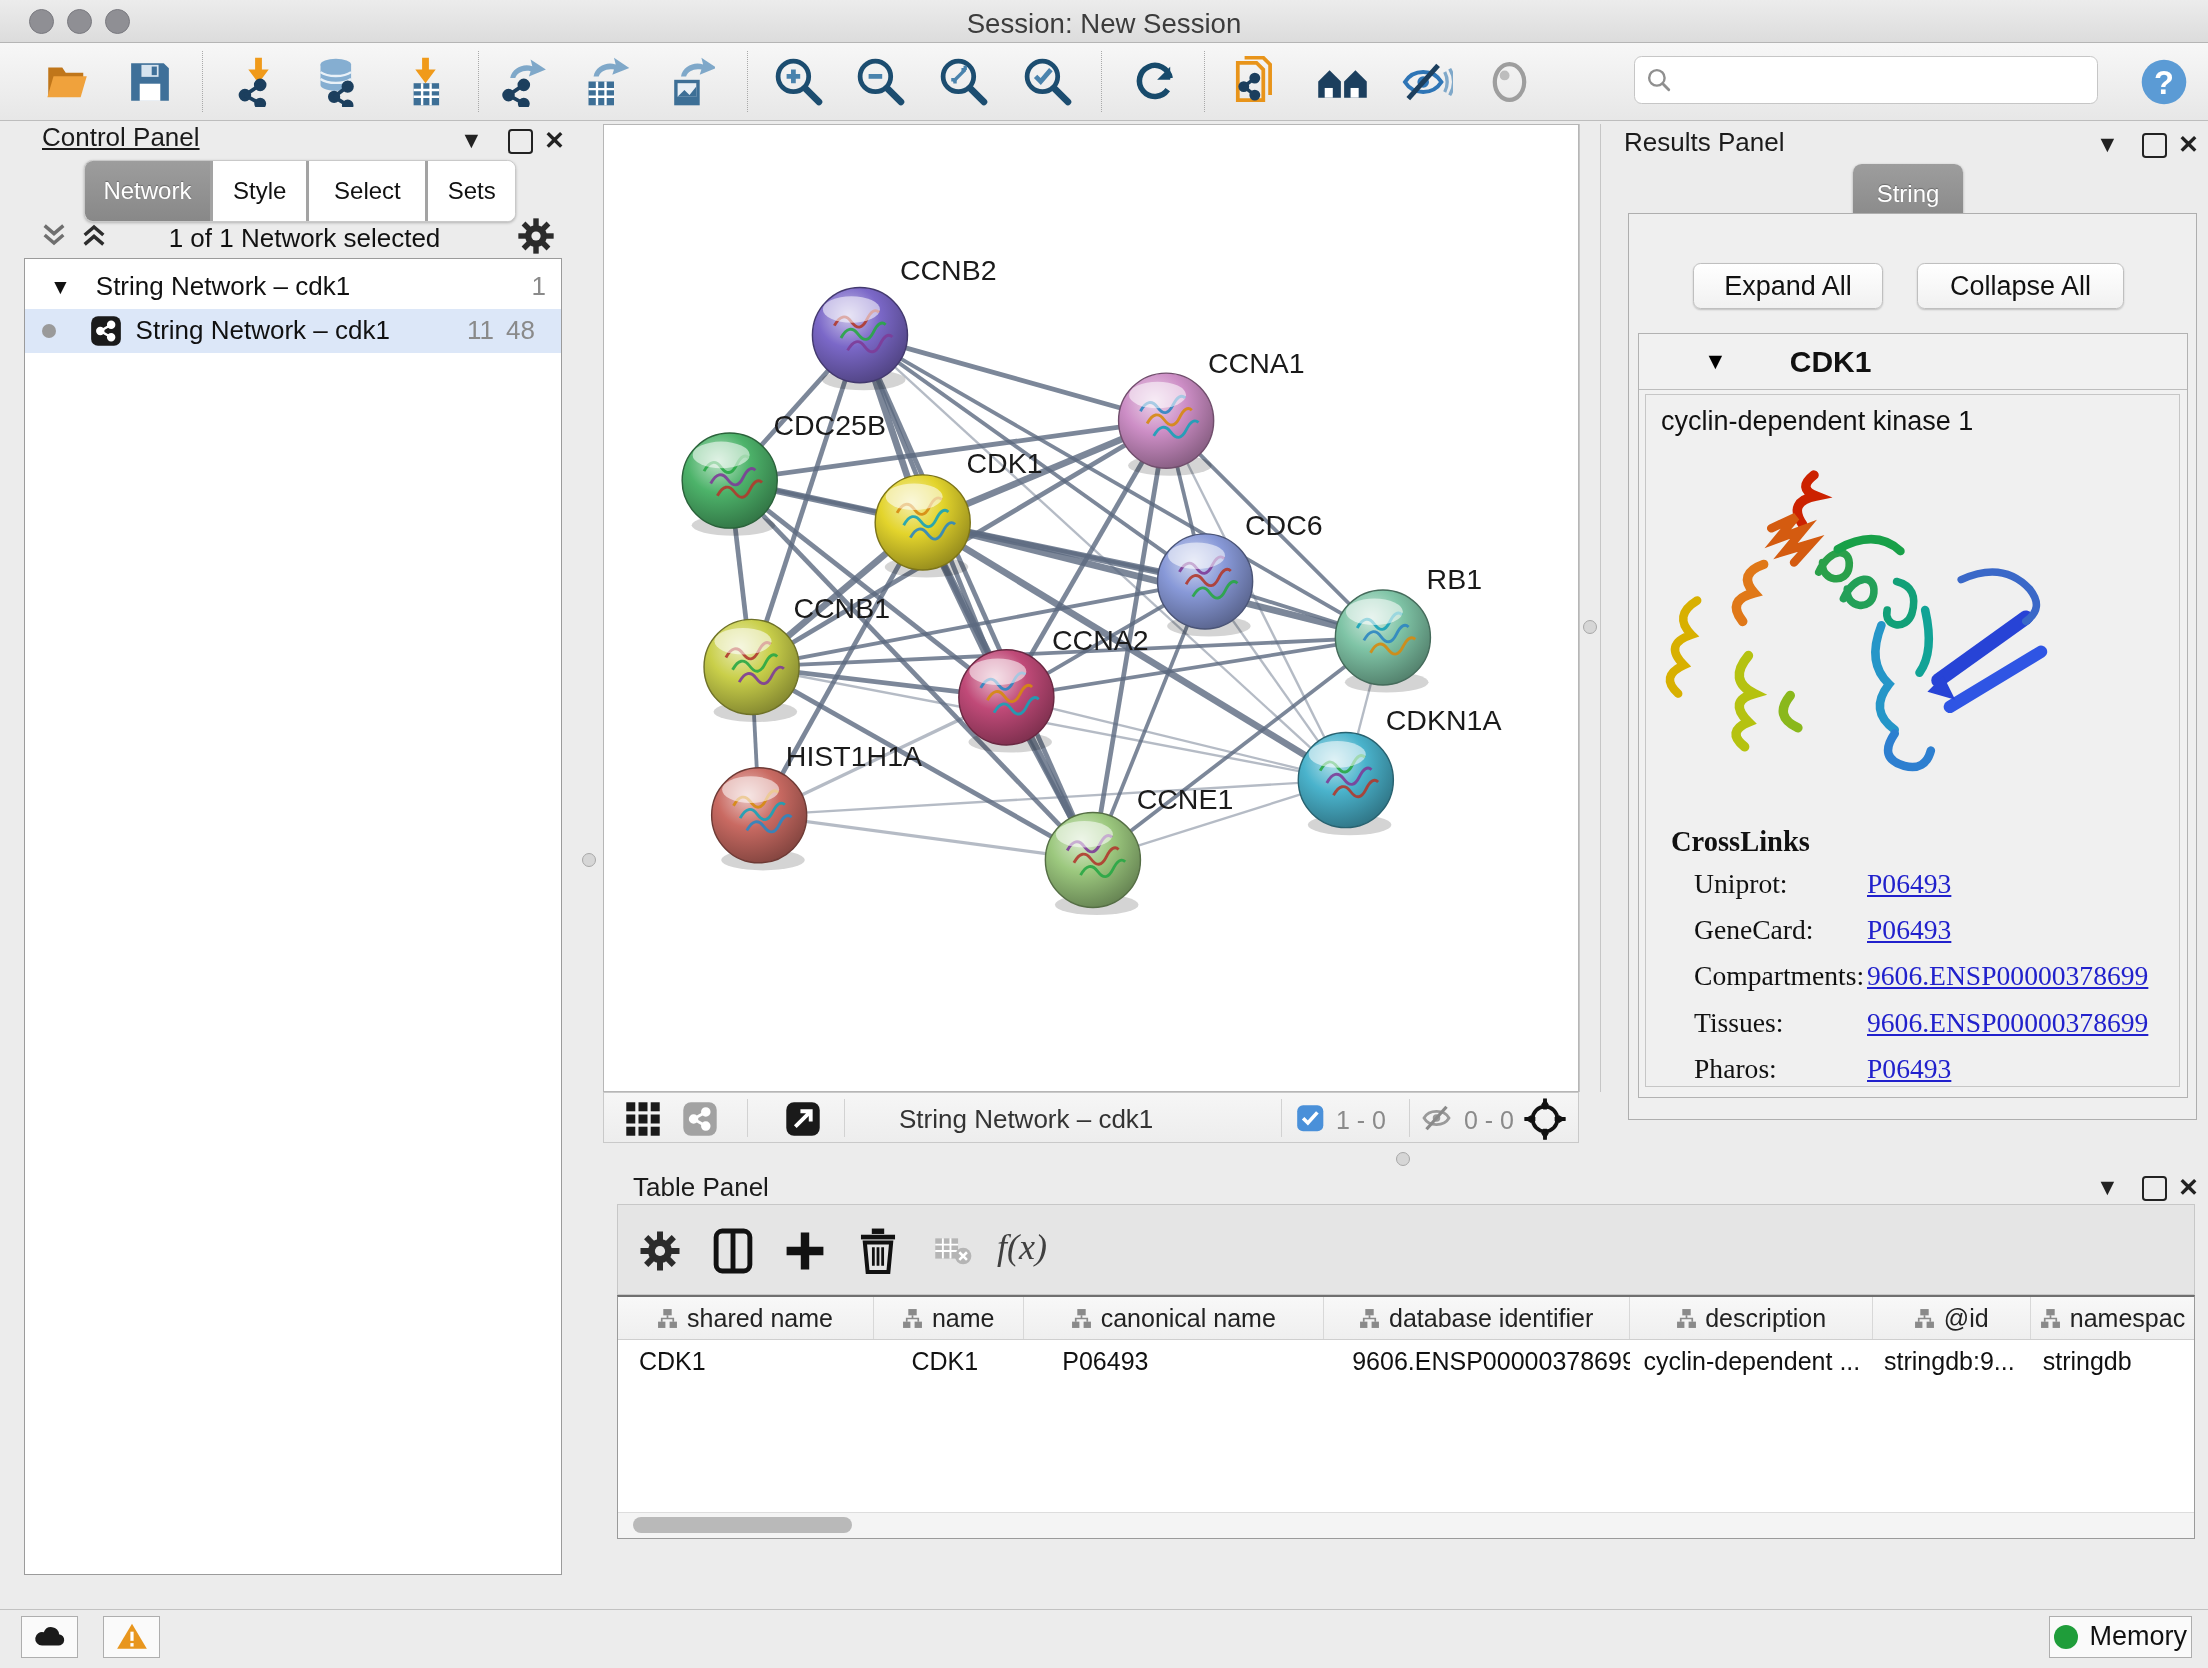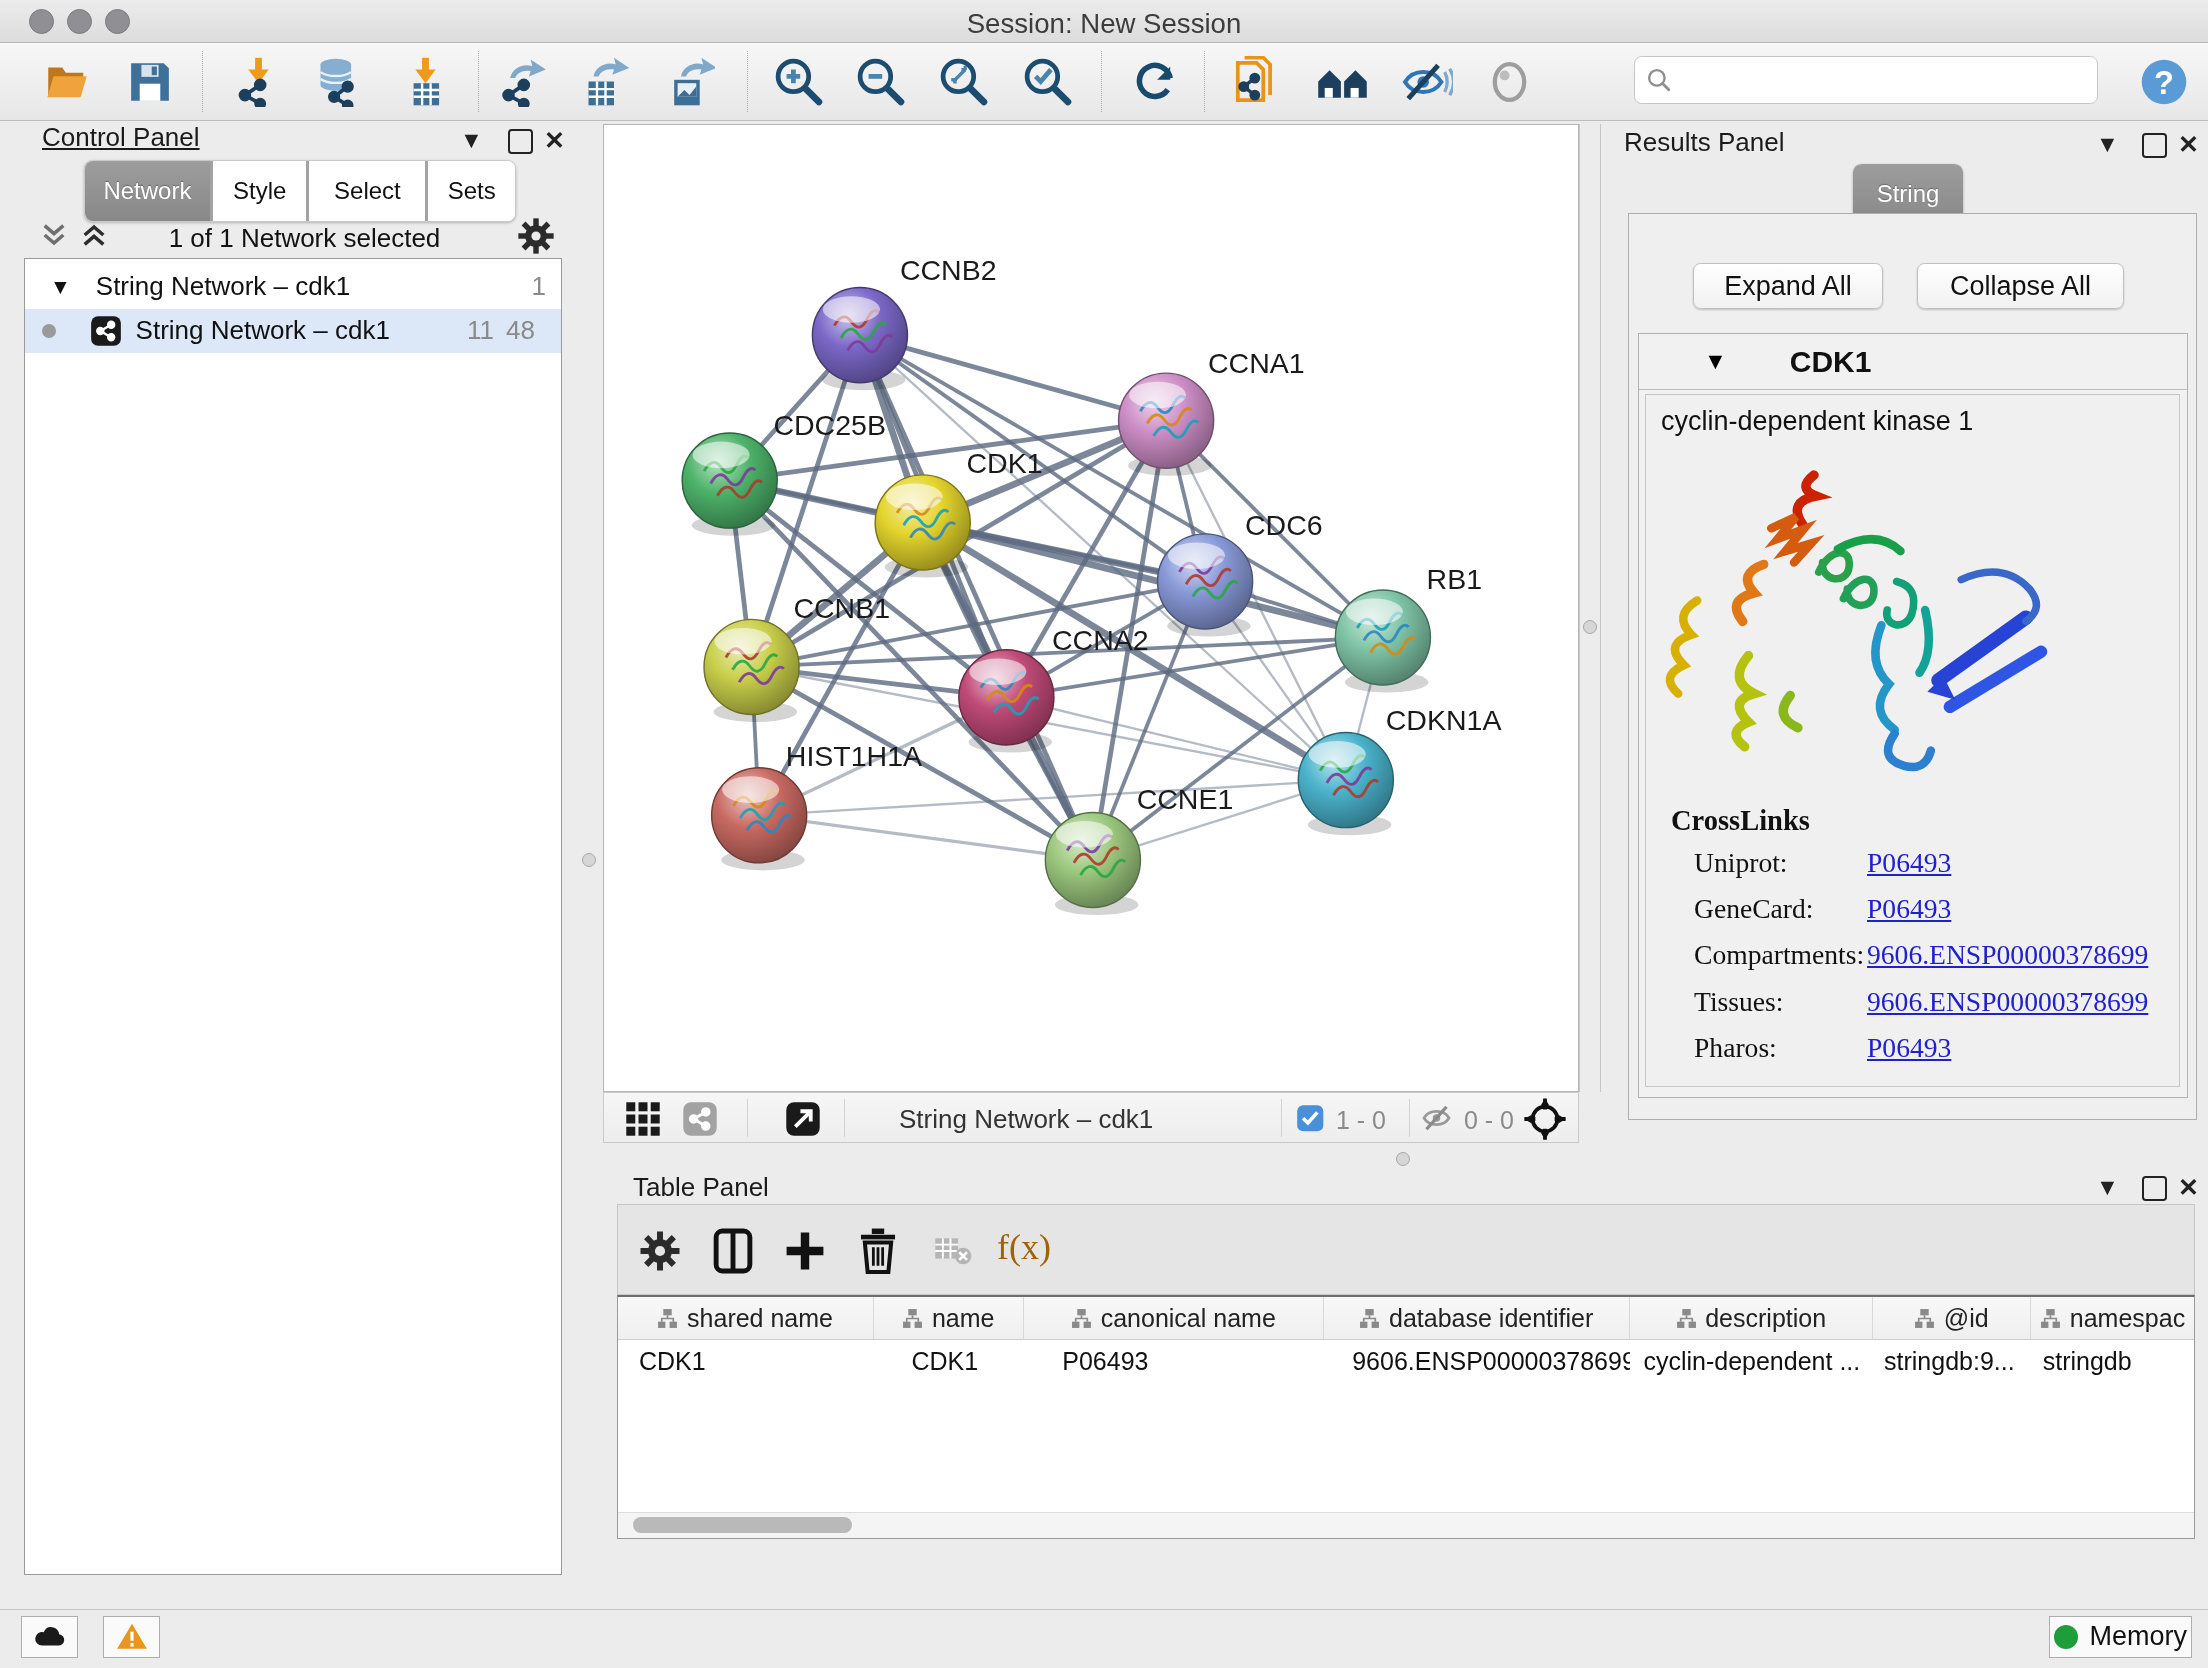--- a/index.html
+++ b/index.html
@@ -603,21 +603,21 @@
         <path d="M252 130q24 6 16 34c-6 18-30 14-26-4" stroke="#12a078" stroke-width="8"></path>
         <path d="M236 176q-16 40 8 62q-22 28 6 48" stroke="#2596c8" stroke-width="9"></path>
         <path d="M250 290q-18 26 10 34q22 6 28-16" stroke="#2d7fd0" stroke-width="9"></path>
         <path d="M282 160q10 44-6 66" stroke="#11a396" stroke-width="9"></path>
         <path d="M388 168l-92 66" stroke="#2743d6" stroke-width="15"></path>
         <path d="M404 204l-96 58" stroke="#2f55e4" stroke-width="13"></path>
         <path d="M300 236l-8 8 14 4z" stroke="#2743d6" stroke-width="8" fill="#2743d6"></path>
         <path d="M320 128q44-20 72 10q16 20-4 34" stroke="#3a68c8" stroke-width="8"></path>
       </g>
     </svg>
-    <div class="serif" style="margin:5px 0 0 25px;font-size:28.5px;font-weight:bold;color:#111;">CrossLinks</div>
+    <div class="serif" style="margin:26px 0 0 25px;font-size:28.5px;font-weight:bold;color:#111;">CrossLinks</div>
     <div style="margin:9.5px 0 0 48px;display:grid;grid-template-columns:173px auto;row-gap:14.3px;">
       <span class="xl-label">Uniprot:</span>
       <a class="link" href="#">P06493</a>
       <span class="xl-label">GeneCard:</span>
       <a class="link" href="#">P06493</a>
       <span class="xl-label">Compartments:</span>
       <a class="link" href="#">9606.ENSP00000378699</a>
       <span class="xl-label">Tissues:</span>
       <a class="link" href="#">9606.ENSP00000378699</a>
       <span class="xl-label">Pharos:</span>
@@ -667,21 +667,21 @@
       </svg>
     </div>
     <div class="abs" style="left:316px;top:30px;">
       <svg width="38" height="32" viewBox="0 0 30 24">
         <rect x="1" y="2" width="18" height="16" fill="#b5b5b5"></rect>
         <path d="M1 7h18M1 12h18M7 2v16M13 2v16" stroke="#fff" stroke-width="1.5"></path>
         <circle cx="23" cy="16" r="6.5" fill="#b5b5b5"></circle>
         <path d="M20 13l6 6M26 13l-6 6" stroke="#fff" stroke-width="2"></path>
       </svg>
     </div>
-    <div class="abs serif" style="left:379px;top:21px;font-size:36px;color:#a16207;">f(x)</div>
+    <div class="abs serif" style="left:379px;top:21px;font-size:36px;font-style:italic;color:#404040;">f(x)</div>
   </div>
 
   <div id="tbl" class="abs">
     <div class="thead">
       <div class="th" style="width:256px;">
         <svg width="21" height="21" viewBox="0 0 20 20">
             <g fill="#8a8a8a">
               <rect x="6" y="1" width="8" height="6"></rect>
               <rect x="1" y="13" width="7" height="6"></rect>
               <rect x="12" y="13" width="7" height="6"></rect>

